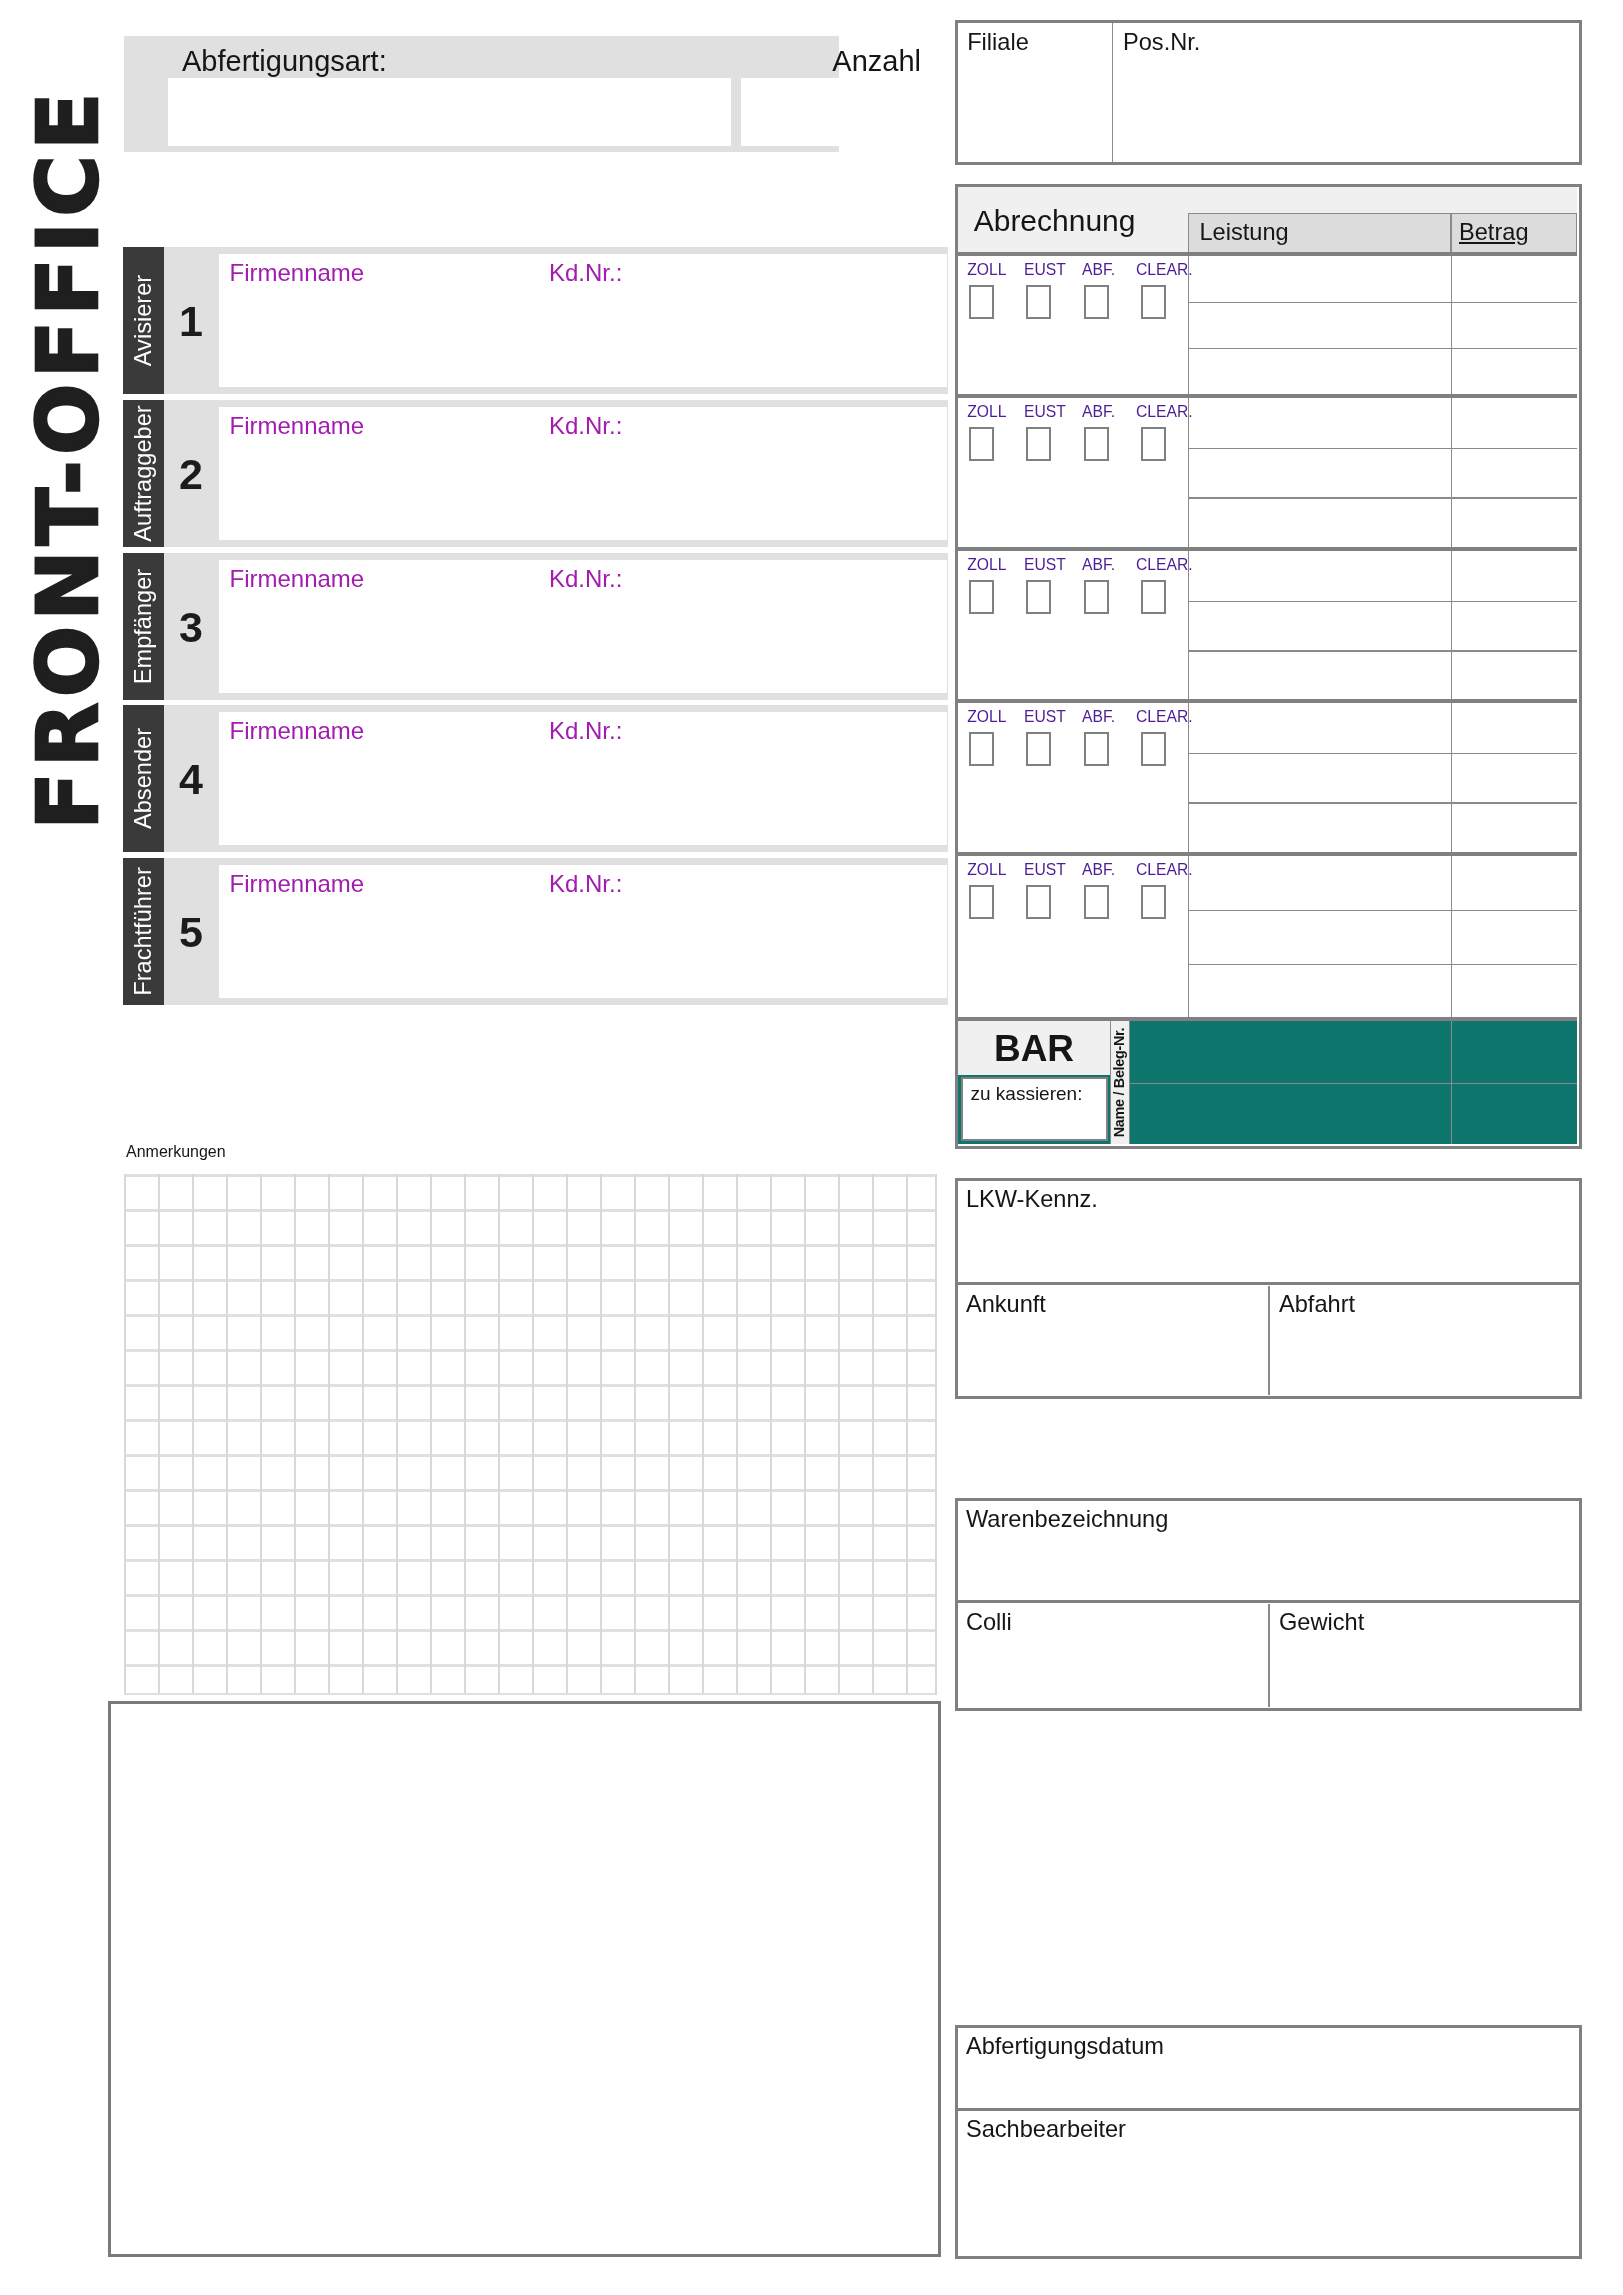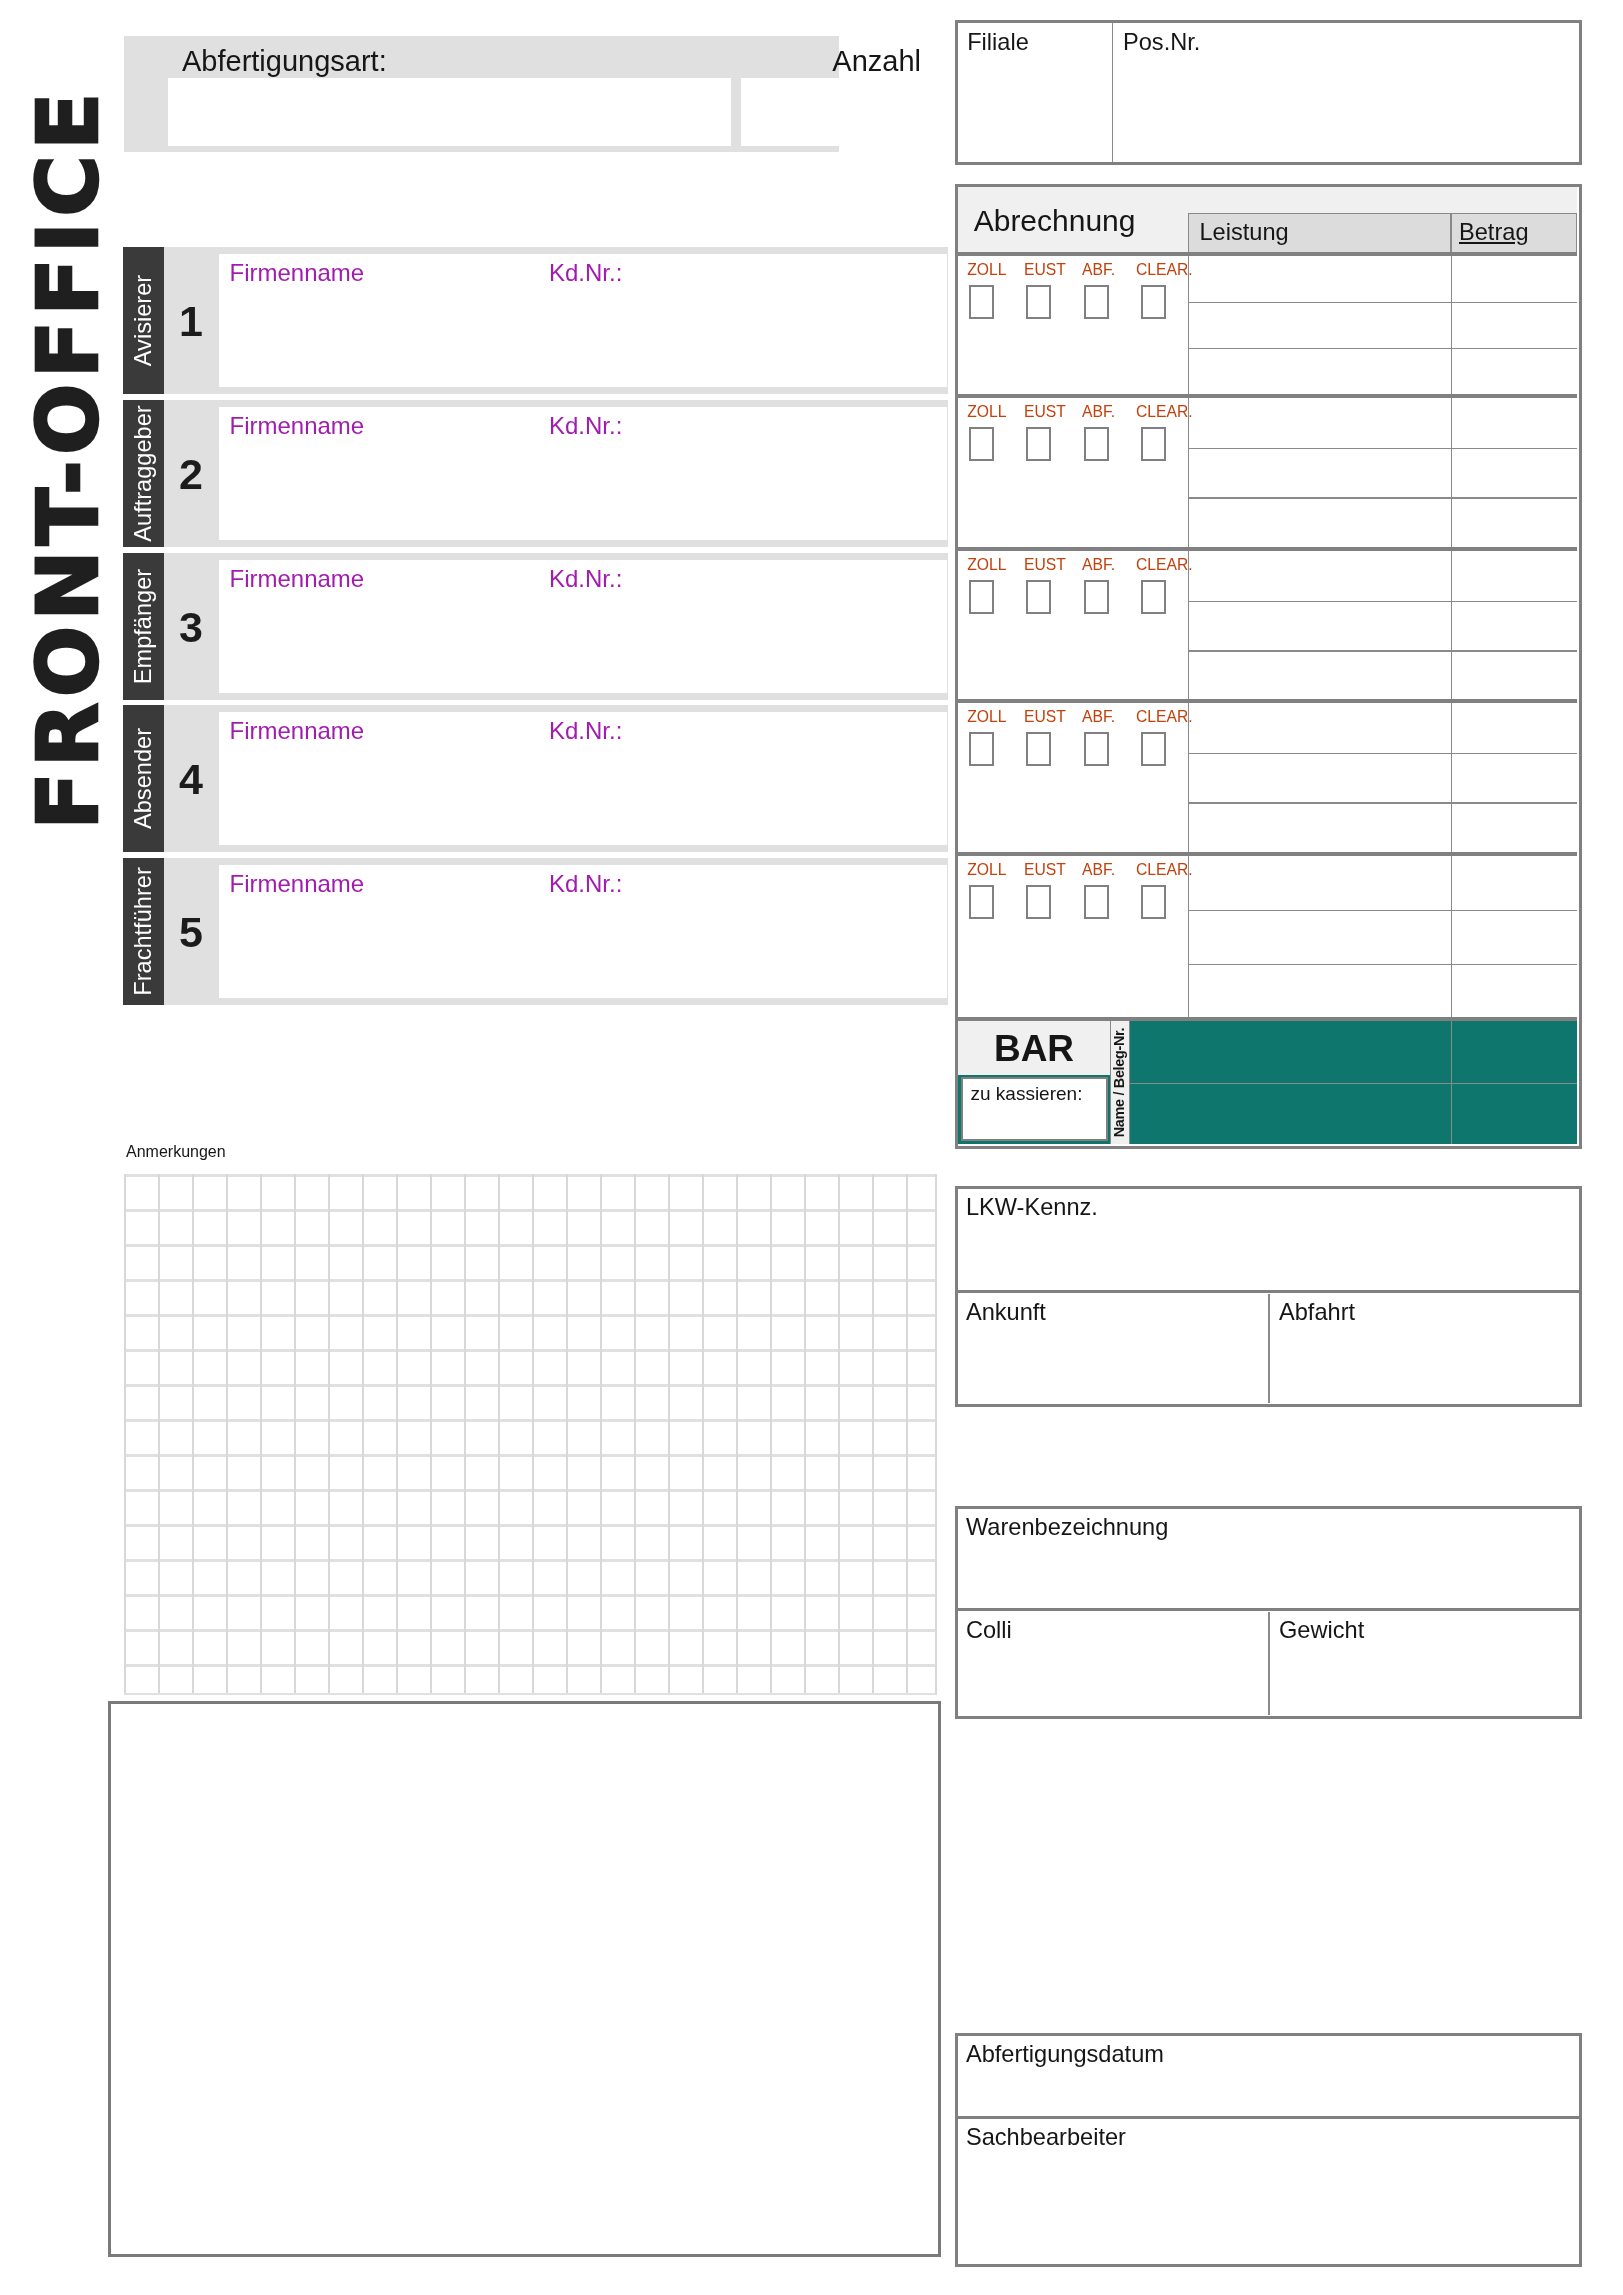--- a/index.html
+++ b/index.html
@@ -29,21 +29,21 @@
   .abrechnung { position:absolute; left:955px; top:184px; width:627px; height:965px;
                 border:3.9px solid #808080; background:#fff; }
   .ab-header { position:absolute; left:0; top:0; width:619px; height:65px; background:#f0f0f0; }
   .ab-title { position:absolute; left:15.7px; top:17px; font-size:30px; color:#161616; }
   .ab-colhead { position:absolute; top:25.5px; height:39px; background:#dcdcdc;
                 border:1.3px solid #8a8a8a; border-bottom:none; font-size:23.6px; color:#161616;
                 line-height:37px; padding-left:10.5px; }
   .ab-sep { position:absolute; left:0; width:619px; height:3.9px; background:#808080; }
   .ab-block { position:absolute; left:0; width:619px; background:#fff; }
   .ab-check-cell { position:absolute; left:0; top:0; width:230px; height:100%; background:#fff; }
-  .cb-label { position:absolute; top:5.2px; font-size:15.7px; color:#c2410c; letter-spacing:0; }
+  .cb-label { position:absolute; top:5.2px; font-size:15.7px; color:#4c1d95; letter-spacing:0; }
   .cb-box { position:absolute; top:29px; width:25px; height:34px; border:2.6px solid #808080; background:#fff; }
   .vdiv1 { position:absolute; left:230px; top:0; width:1.3px; height:100%; background:#8a8a8a; }
   .vdiv2 { position:absolute; left:493px; top:0; width:1.3px; height:100%; background:#8a8a8a; }
   .hr1 { position:absolute; left:230px; width:389px; top:33.33%; height:1.3px; background:#8a8a8a; }
   .hr2 { position:absolute; left:230px; width:389px; top:66.66%; height:1.3px; background:#8a8a8a; }
   .area-leistung { position:absolute; left:232px; top:0; width:262px; height:100%; }
   .area-betrag { position:absolute; left:495px; top:0; width:124px; height:100%; }
 
   
   .bar-section { position:absolute; left:0; top:834px; width:619px; height:123px; background:#0f766e; }
@@ -75,21 +75,21 @@
 
   
   .anm-label { position:absolute; left:126px; top:1143px; font-size:16px; color:#161616; }
   .anm-grid { position:absolute; left:124px; top:1174px; width:813px; height:521px; background:#fff;
       background-image:
         repeating-linear-gradient(to right, #d8d8d8 0 2px, transparent 2px 34px),
         repeating-linear-gradient(to bottom, #e0e0e0 0 2.6px, transparent 2.6px 35px);
       border-right:2px solid #d8d8d8; border-bottom:2.6px solid #e0e0e0; }
 
   
-  .info-box { position:absolute; left:955px; width:627px; border:3.3px solid #808080; background:#fff;margin-top:8px; }
+  .info-box { position:absolute; left:955px; width:627px; border:3.3px solid #808080; background:#fff; }
   .ib-sep { position:absolute; left:0; width:100%; height:3.3px; background:#808080; }
   .ib-vdiv { position:absolute; width:2px; background:#8a8a8a; }
   .ib-lbl { position:absolute; font-size:23.6px; color:#161616; }
 
   
   .big-box { position:absolute; left:108px; top:1701px; width:833px; height:556px;
              border:3.3px solid #7a7a7a; background:#fff; }
 </style>
 </head>
 <body>

